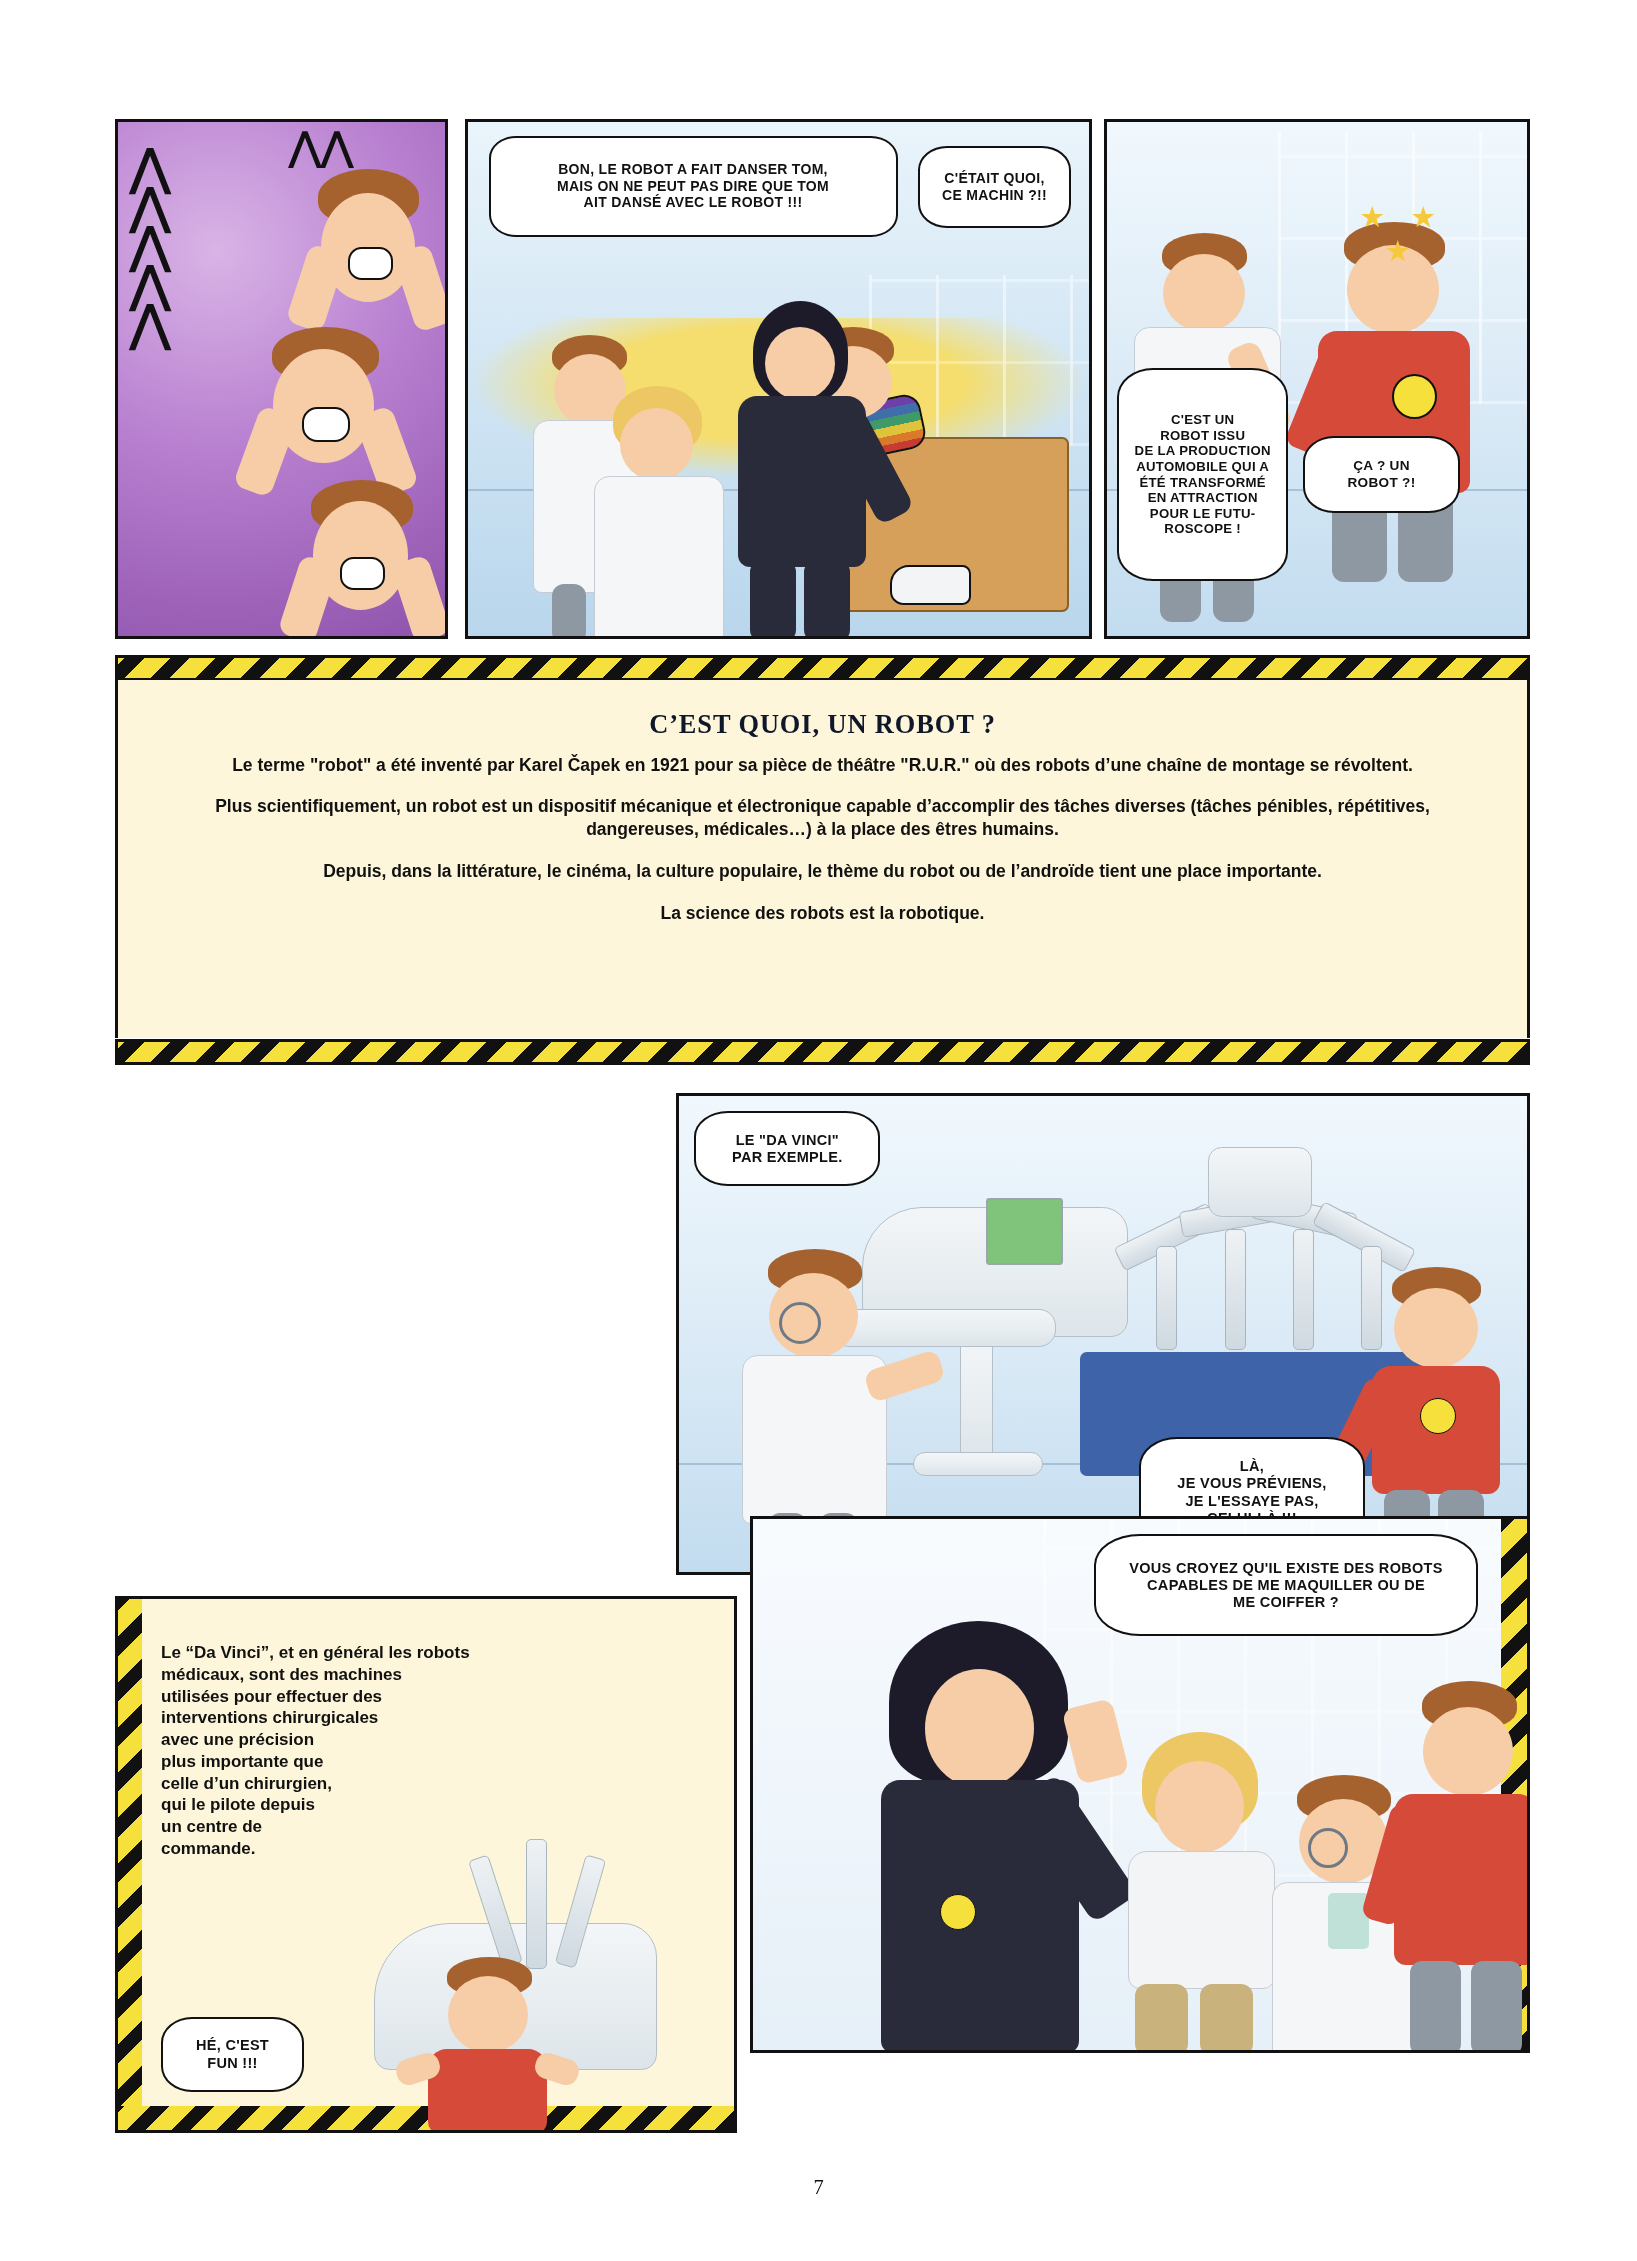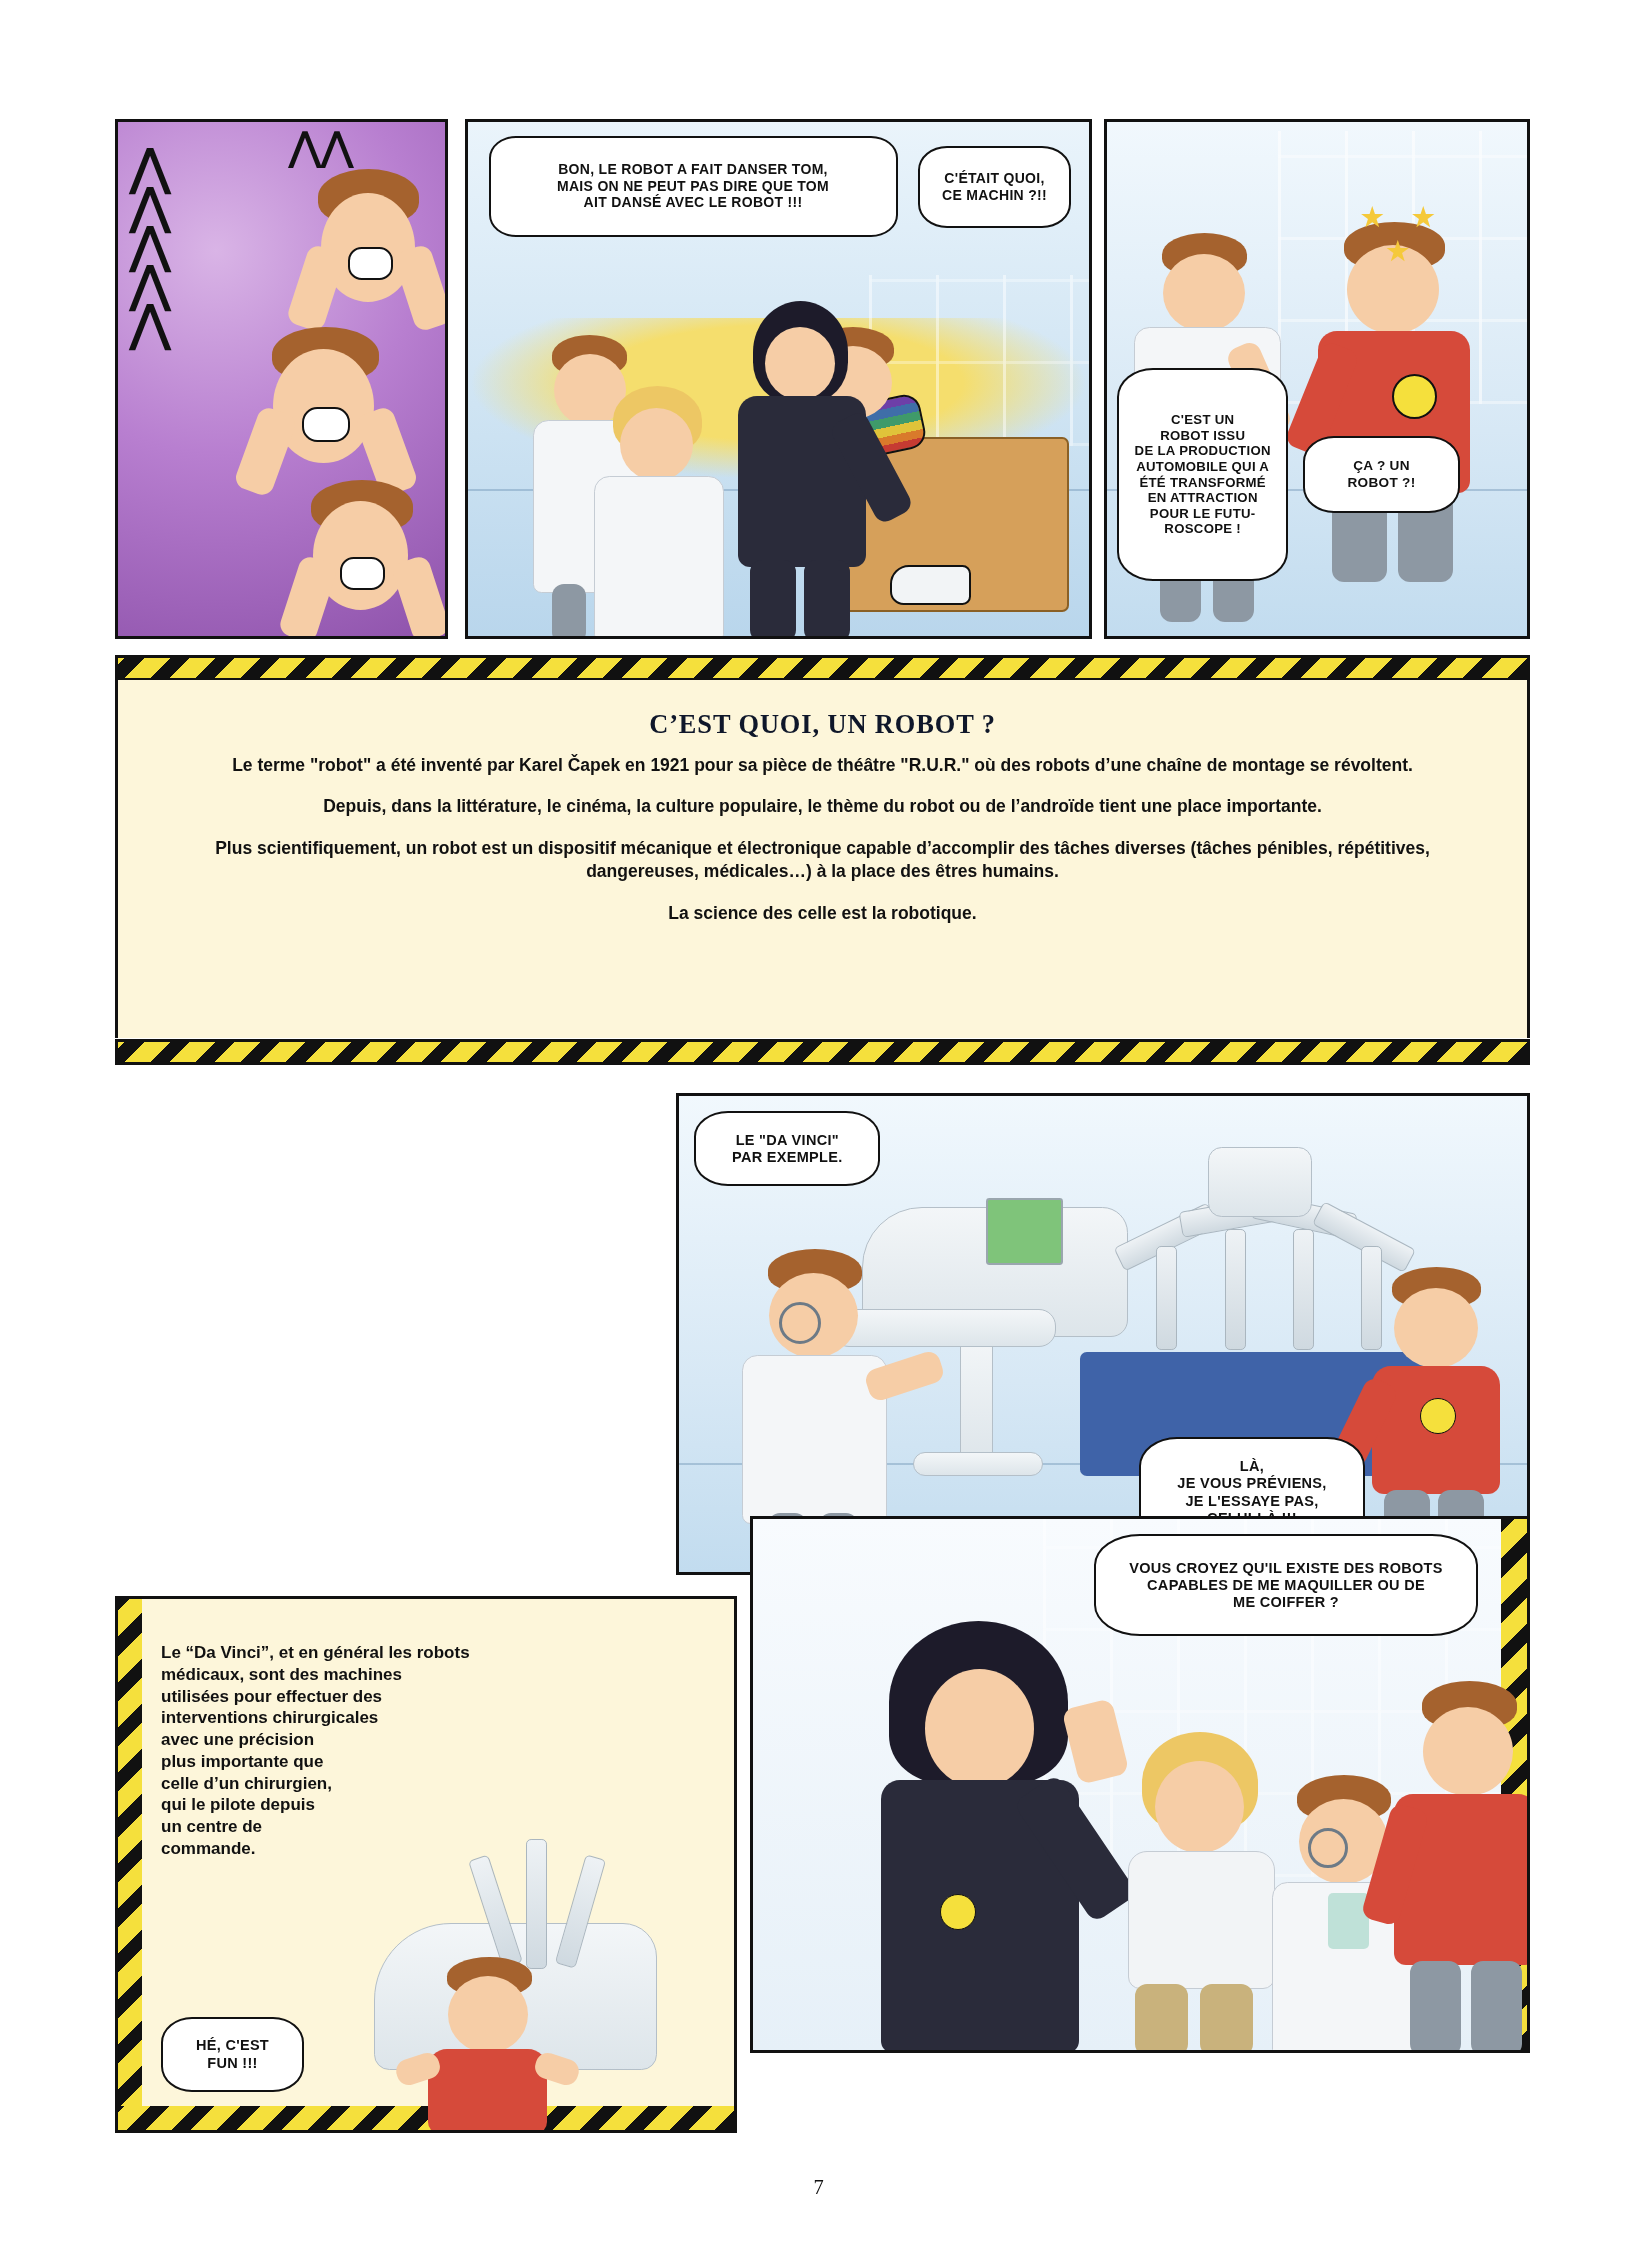--- a/index.html
+++ b/index.html
@@ -300,23 +300,23 @@
       <span>ÇA ? UN
 ROBOT ?!</span>
     </div>
   </div>
 
   <div class="tape" style="position:absolute;left:115px; top:655px; width:1415px; height:25.6px; border:3.4px solid #111; box-sizing:border-box;"></div>
 
   <div class="infobox" style="left:115px; top:680px; width:1415px; height:358px; padding:29px 51px 0 51px;">
     <h2>C’EST QUOI, UN ROBOT ?</h2>
     <p>Le terme "robot" a été inventé par Karel Čapek en 1921 pour sa pièce de théâtre "R.U.R." où des robots d’une chaîne de montage se révoltent.</p>
+    <p>Plus scientifiquement, un robot est un dispositif mécanique et électronique capable d’accomplir des tâches diverses (tâches pénibles, répétitives, dangereuses, médicales…) à la place des êtres humains.</p>
     <p>Depuis, dans la littérature, le cinéma, la culture populaire, le thème du robot ou de l’androïde tient une place importante.</p>
-    <p>Plus scientifiquement, un robot est un dispositif mécanique et électronique capable d’accomplir des tâches diverses (tâches pénibles, répétitives, dangereuses, médicales…) à la place des êtres humains.</p>
-    <p>La science des celle est la robotique.</p>
+    <p>La science des robots est la robotique.</p>
   </div>
 
   <div class="tape" style="position:absolute;left:115px; top:1039px; width:1415px; height:25.6px; border:3.4px solid #111; box-sizing:border-box;"></div>
 
 
   <div class="panel" style="left:676px; top:1093px; width:854px; height:482px;">
     <div class="art bg-lab2"></div>
     <div class="floorline" style="top:367px;"></div>
 
     <div class="machine" style="left:183px; top:111px; width:264px; height:128px; border-radius:60px 25.6px 17px 17px;"></div>

